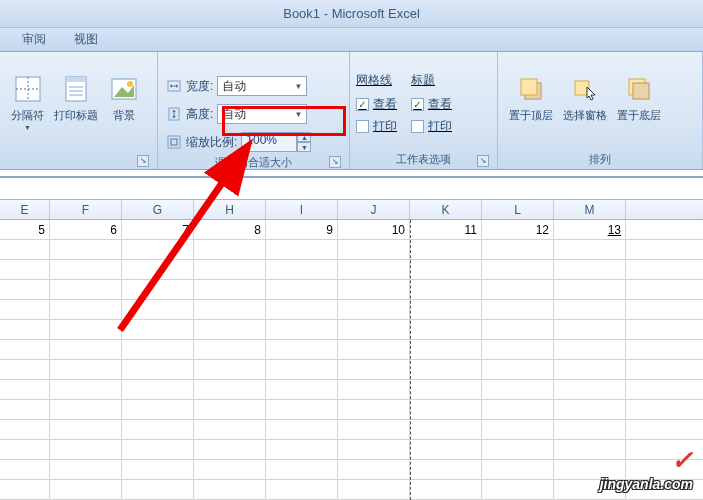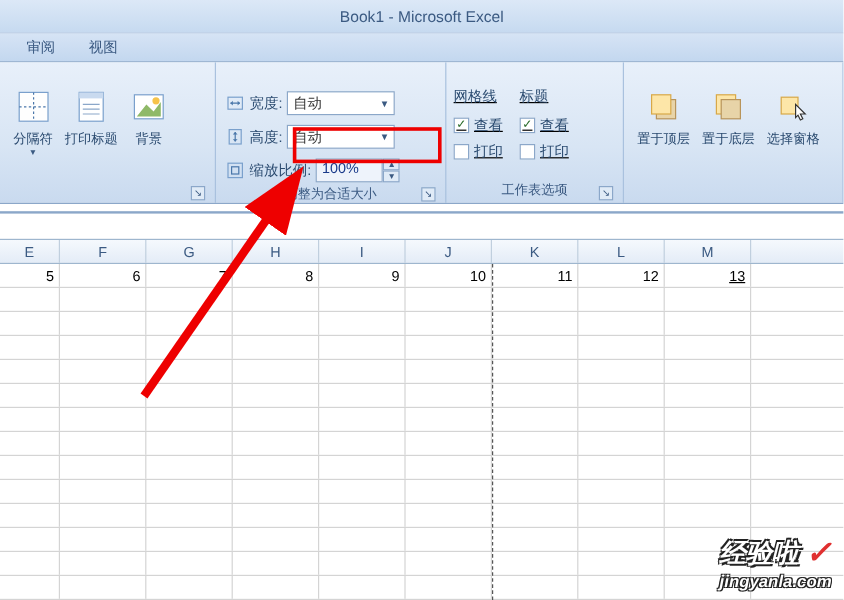--- a/index.html
+++ b/index.html
@@ -266,21 +266,21 @@
   <span>Book1 - Microsoft Excel</span>
 </div>
 
 <div class="tabstrip">
   <div class="tab">审阅</div>
   <div class="tab">视图</div>
 </div>
 
 <div class="ribbon">
 
-  <div class="ribbon-group" style="width:180px;">
+  <div class="ribbon-group" style="width:158px;">
     <div class="ribbon-group-body">
       <div class="big-btn">
         <span class="big-btn-icon">
           <svg width="32" height="32">
               <rect x="4" y="4" width="24" height="24" fill="#fefefe" stroke="#7aa0cc"></rect>
               <line x1="16" y1="4" x2="16" y2="28" stroke="#4a77aa" stroke-dasharray="2 2"></line>
               <line x1="4" y1="16" x2="28" y2="16" stroke="#4a77aa" stroke-dasharray="2 2"></line>
             </svg>
         </span>
         <span class="big-btn-label">分隔符</span>
@@ -409,35 +409,38 @@
           <svg width="32" height="32">
               <rect x="10" y="10" width="16" height="16" fill="#e8d4a8" stroke="#b8945a"></rect>
               <rect x="6" y="6" width="16" height="16" fill="#fde6a8" stroke="#d8a848"></rect>
             </svg>
         </span>
         <span class="big-btn-label">置于顶层</span>
       </div>
       <div class="big-btn">
         <span class="big-btn-icon">
           <svg width="32" height="32">
-              <rect x="6" y="6" width="16" height="16" fill="#fde6a8" stroke="#d8a848"></rect>
-              <rect x="10" y="10" width="16" height="16" fill="#e8d4a8" stroke="#b8945a"></rect>
-            </svg>
-        </span>
-        <span class="big-btn-label">置于底层</span>
+              <rect x="6" y="8" width="14" height="14" fill="#fde6a8" stroke="#d8a848"></rect>
+              <polygon points="18,14 26,22 22,22 24,26 22,27 20,23 18,25" fill="#fff" stroke="#333"></polygon>
+            </svg>
+        </span>
+        <span class="big-btn-label">选择窗格</span>
       </div>
       <div class="big-btn">
         <span class="big-btn-icon">
           <svg width="32" height="32">
-              <rect x="6" y="8" width="14" height="14" fill="#fde6a8" stroke="#d8a848"></rect>
-              <polygon points="18,14 26,22 22,22 24,26 22,27 20,23 18,25" fill="#fff" stroke="#333"></polygon>
-            </svg>
-        </span>
-        <span class="big-btn-label">选择窗格</span>
-      </div>
+              <rect x="6" y="6" width="16" height="16" fill="#fde6a8" stroke="#d8a848"></rect>
+              <rect x="10" y="10" width="16" height="16" fill="#e8d4a8" stroke="#b8945a"></rect>
+            </svg>
+        </span>
+        <span class="big-btn-label">置于底层</span>
+      </div>
+    </div>
+    <div class="ribbon-group-label">
+      <span>排列</span>
     </div>
   </div>
 </div>
 
 <div style="height:30px; background:#fff; border-bottom:1px solid #9eb6ce; position:relative;">
   <div style="position:absolute; top:6px; left:0; right:0; height:0; border-top:2px solid #8ba7c9;"></div>
 </div>
 
 <div class="spreadsheet">
   <div class="col-headers">
@@ -616,17 +619,16 @@
   <defs>
     <marker id="ah" markerWidth="8" markerHeight="8" refX="6" refY="3" orient="auto">
       <polygon points="0,0 8,3 0,6" fill="#ee0000"></polygon>
     </marker>
   </defs>
   <line x1="20" y1="200" x2="145" y2="20" stroke="#ee0000" stroke-width="7" marker-end="url(#ah)"></line>
 </svg>
 
 <div class="watermark">
   <div class="watermark-main">
-    <span>经验啦</span>
     <span class="watermark-check">✓</span>
   </div>
   <div class="watermark-sub">jingyanla.com</div>
 </div>
 
 </body></html>

